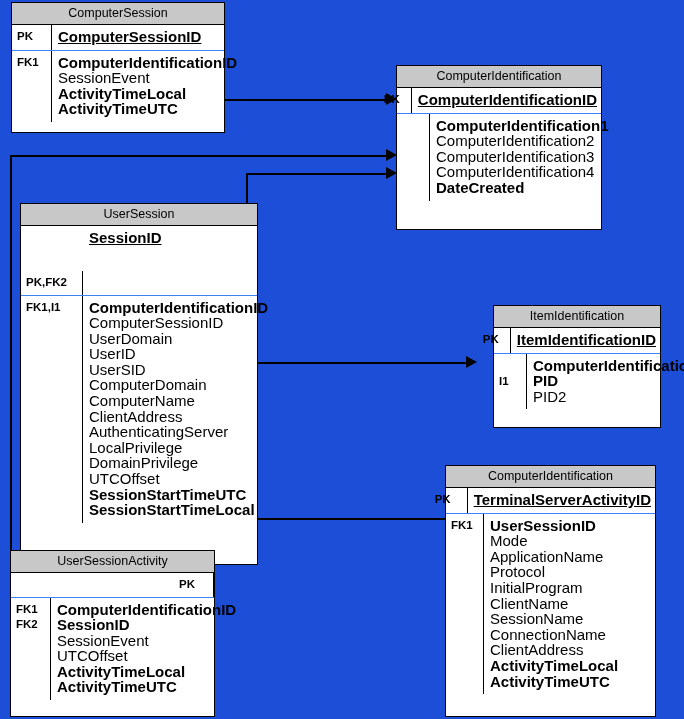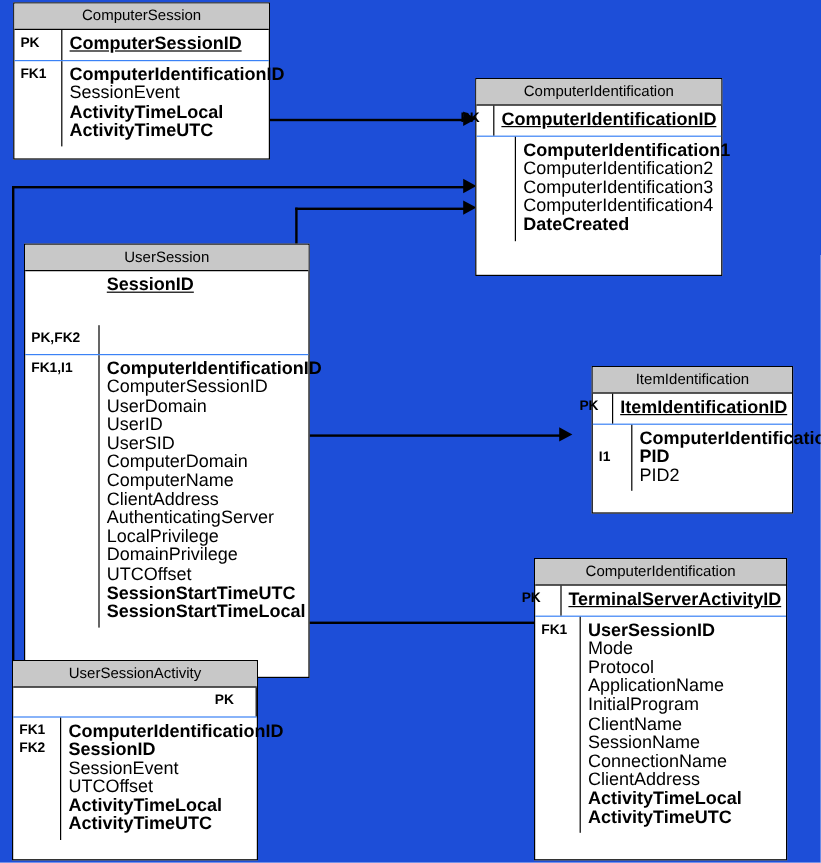--- a/index.html
+++ b/index.html
@@ -218,22 +218,22 @@
       <div class="keycol" style="width:38px;">PK</div>
       <div class="fieldcol">
         <div class="fld pk">TerminalServerActivityID</div>
       </div>
     </div>
     <div class="section">
       <div class="keycol" style="width:38px;">FK1</div>
       <div class="fieldcol">
         <div class="fld bold">UserSessionID</div>
         <div class="fld">Mode</div>
+        <div class="fld">ApplicationName</div>
         <div class="fld">Protocol</div>
-        <div class="fld">ApplicationName</div>
         <div class="fld">InitialProgram</div>
         <div class="fld">ClientName</div>
         <div class="fld">SessionName</div>
         <div class="fld">ConnectionName</div>
         <div class="fld">ClientAddress</div>
         <div class="fld bold">ActivityTimeLocal</div>
         <div class="fld bold">ActivityTimeUTC</div>
       </div>
     </div>
   </div>

